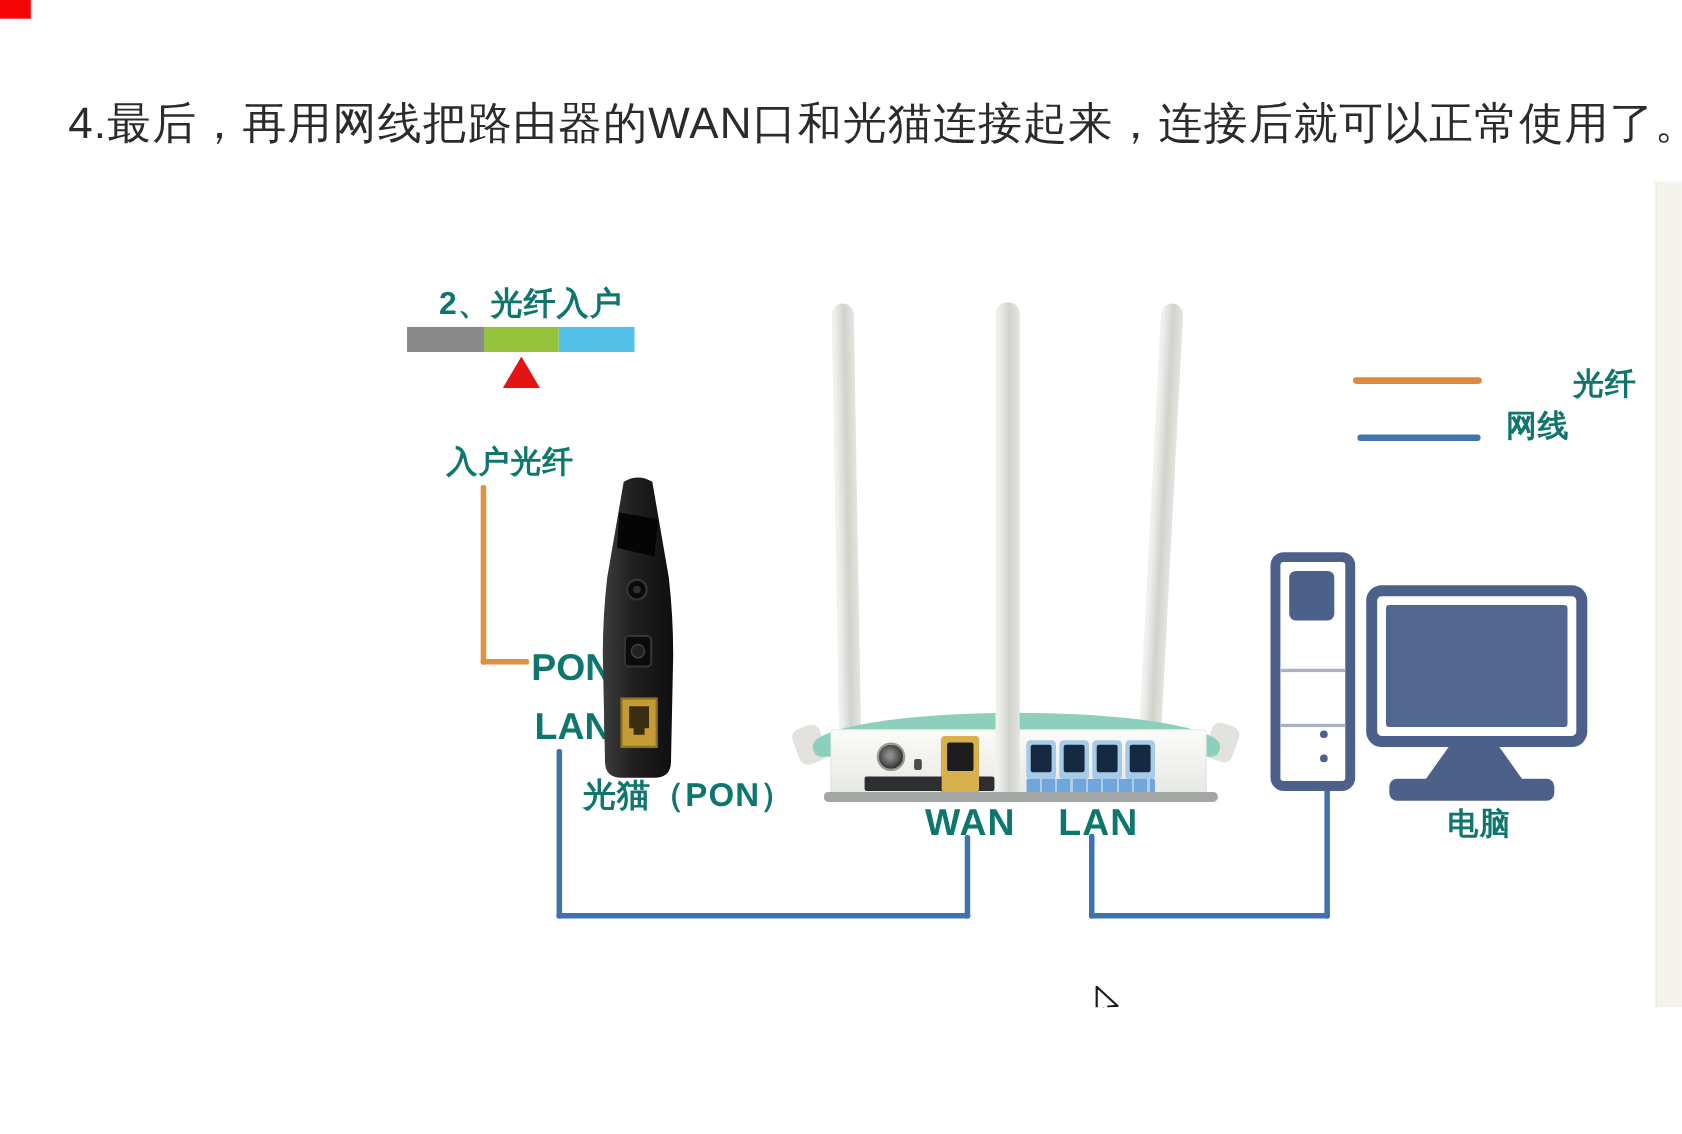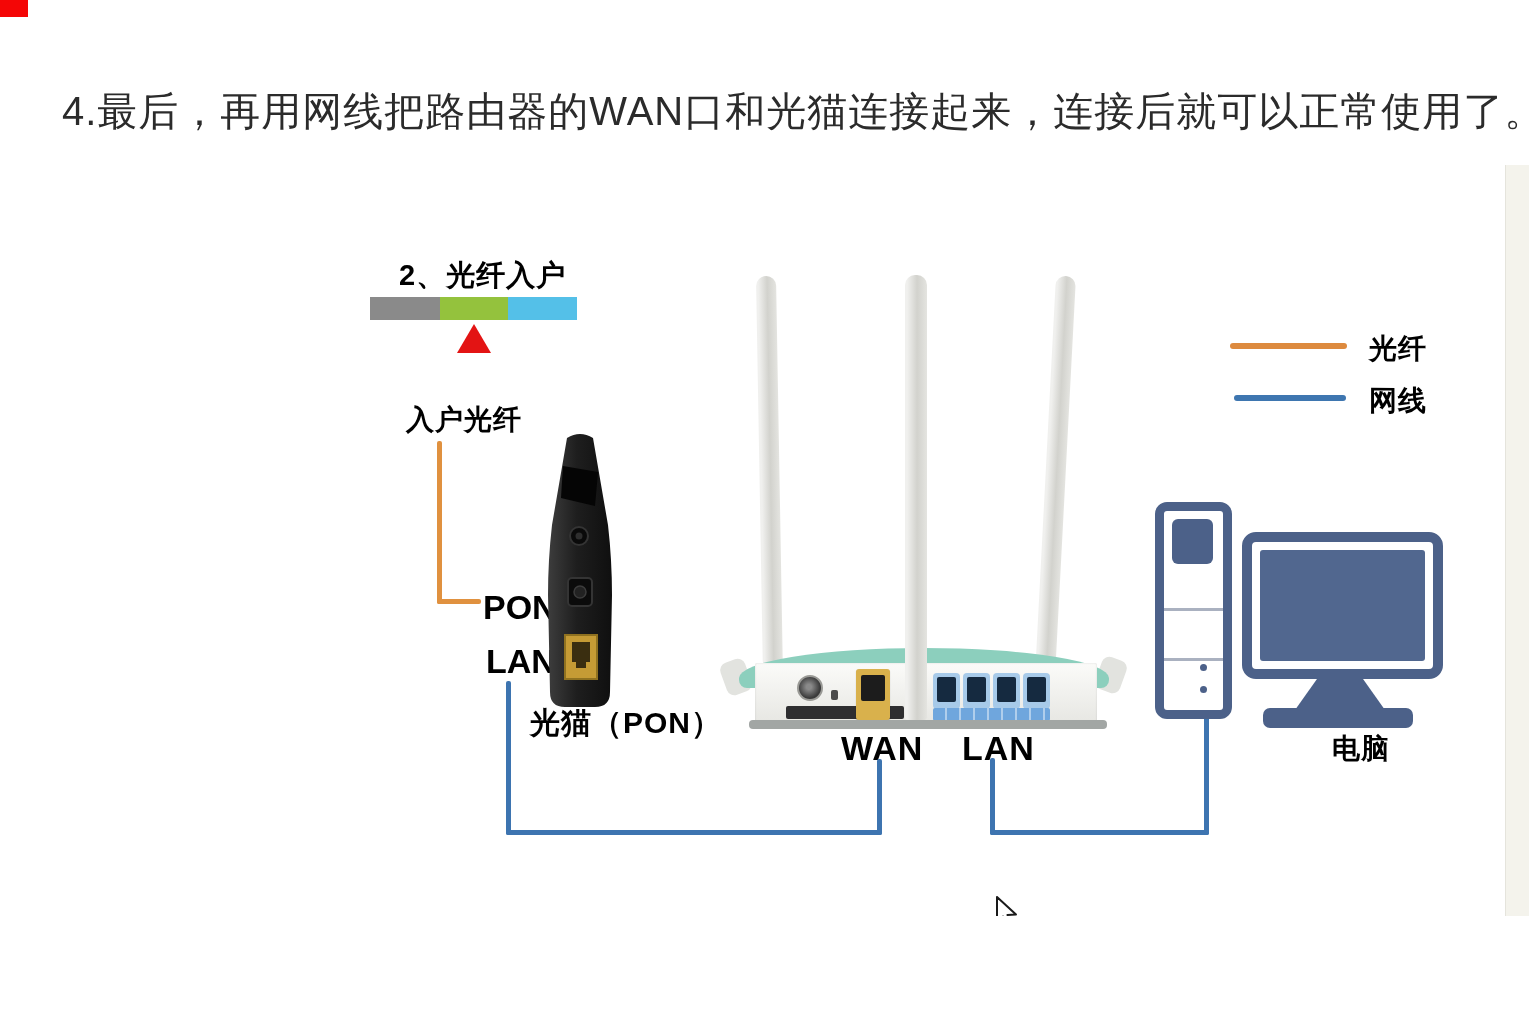--- a/index.html
+++ b/index.html
@@ -2,21 +2,21 @@
 <html><head>
 <meta charset="utf-8">
 <style>
   html,body{margin:0;padding:0;background:#fff;}
   .canvas{
     position:relative;width:1529px;height:916px;background:#ffffff;overflow:hidden;
     font-family:"Liberation Sans","DejaVu Sans",sans-serif;color:#2d2d2d;padding-left:16px;
   }
   .abs{position:absolute;}
   .heading{font-size:40px;font-weight:500;letter-spacing:1px;white-space:nowrap;color:#2b2b2b;}
-  .lbl{font-weight:600;color:#000000;white-space:nowrap;}
+  .lbl{font-weight:600;color:#0f766e;white-space:nowrap;}
   .lbl-cn28{font-size:28px;letter-spacing:1px;}
   .lbl-cn30{font-size:30px;letter-spacing:1px;}
   .lbl-en31{font-size:34px;font-weight:700;}
   .caption{font-size:42px;font-weight:500;letter-spacing:1px;color:#262626;text-align:center;white-space:nowrap;}
   .cable{position:absolute;border-radius:2px;}
   .bar{display:flex;overflow:hidden;}
   .bar>div{height:100%;}
   .tri{clip-path:polygon(50% 0,100% 100%,0 100%);}
   .antenna{
     position:absolute;border-radius:10px 10px 3px 3px;
@@ -133,25 +133,25 @@
     <div class="divider" style="top:97px;"></div>
     <div class="divider" style="top:147px;"></div>
     <div class="dot" style="top:153px;"></div>
     <div class="dot" style="top:175px;"></div>
   </div>
   <div class="abs stand" style="left:1295px;top:677px;width:90px;height:33px;z-index:1;"></div>
   <div class="abs monitor" style="left:1242px;top:532px;width:181px;height:127px;z-index:2;">
     <div class="screen"></div>
   </div>
   <div class="abs pc-base" style="left:1263px;top:708px;width:150px;height:20px;z-index:2;"></div>
-  <div class="abs lbl lbl-cn28" style="left:1316px;top:730px;margin-left:16px;">电脑</div>
+  <div class="abs lbl lbl-cn28" style="left:1316px;top:730px;">电脑</div>
 
   <div class="legend-line" style="left: 1230px; top: 343px; width: 117px; background-color: rgb(221, 138, 62);"></div>
-  <div class="abs lbl lbl-cn28" style="left:1369px;top:330px;">光纤</div>
+  <div class="abs lbl lbl-cn28" style="left:1430px;top:330px;">光纤</div>
   <div class="legend-line" style="left: 1234px; top: 395px; width: 112px; background-color: rgb(62, 118, 176);"></div>
-  <div class="abs lbl lbl-cn28" style="left:1369px;top:382px;">网线</div>
+  <div class="abs lbl lbl-cn28" style="left:1369px;top:368px;">网线</div>
 
 
   <svg class="abs" style="left:995px;top:896px;z-index:10;" width="24" height="34" viewBox="0 0 24 34">
     <path d="M2 1 L2 26 L8 20.5 L12.5 31 L17 29 L12.5 19 L21 18.5 Z" fill="#ffffff" stroke="#1a1a1a" stroke-width="2" stroke-linejoin="round"></path>
   </svg>
 
 </div>
 
 </body></html>

